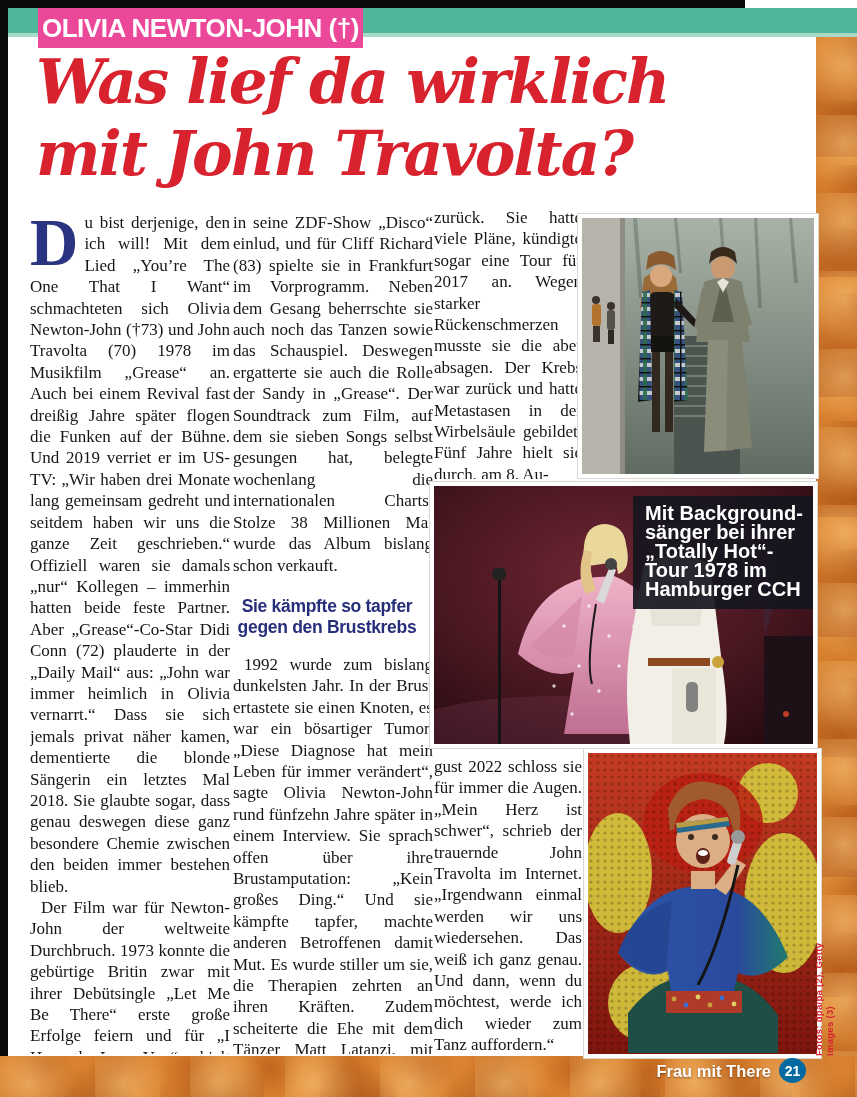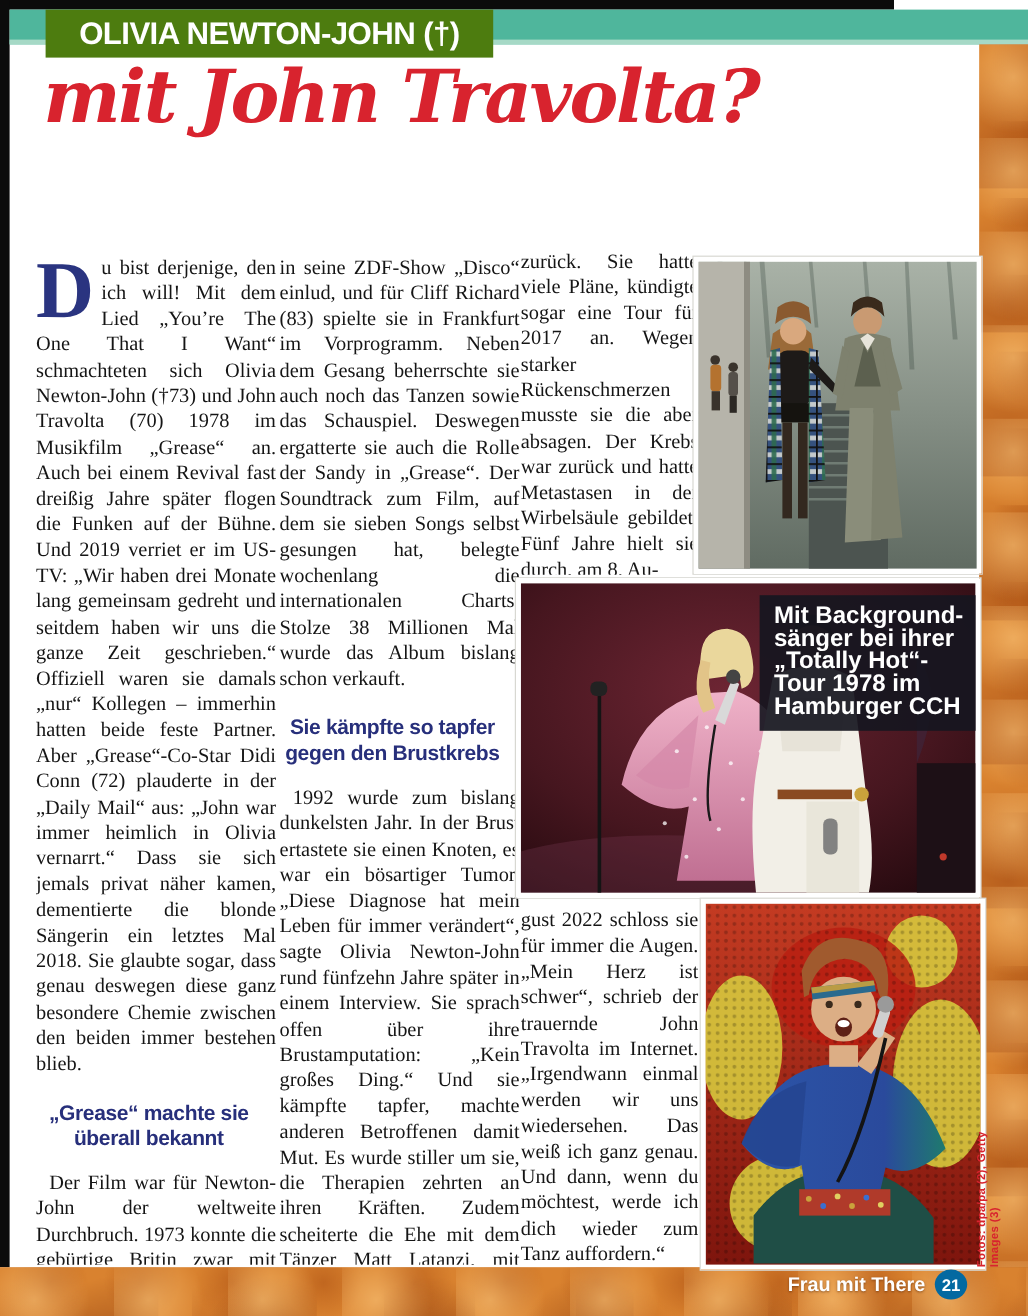--- a/index.html
+++ b/index.html
@@ -13,21 +13,21 @@
   .orange-tex{background-color:#d9822f;
       background-image:
         radial-gradient(circle at 30% 35%, rgba(255,205,130,.55), rgba(255,205,130,0) 55%),
         radial-gradient(circle at 72% 70%, rgba(122,46,8,.55), rgba(122,46,8,0) 52%),
         radial-gradient(circle at 55% 20%, rgba(176,84,20,.6), rgba(176,84,20,0) 48%),
         radial-gradient(circle at 15% 80%, rgba(150,60,12,.5), rgba(150,60,12,0) 50%);
       background-size:95px 78px,132px 98px,76px 64px,160px 120px;}
   .side-border{position:absolute;left:816px;top:37px;width:41px;height:1060px;}
   .footer-bar{position:absolute;left:0;top:1056px;width:857px;height:41px;}
   
-  .kicker{position:absolute;left:38px;top:8px;height:40px;padding:0 28px;background:#4d7c0f;
+  .kicker{position:absolute;left:38px;top:8px;height:40px;padding:0 4px;background:#ec4899;
       color:#fff;font-family:"Liberation Sans",sans-serif;font-weight:bold;font-size:26px;
       letter-spacing:-0.5px;display:flex;align-items:center;white-space:nowrap;}
   .headline{position:absolute;left:36px;top:46px;width:785px;color:#d8232e;
       font-family:"DejaVu Serif",serif;font-style:italic;font-weight:bold;
       font-size:61px;line-height:72px;letter-spacing:-2px;white-space:nowrap;}
   
   .col{position:absolute;font-size:17px;line-height:21.4px;color:#151515;text-align:justify;
       hyphens:auto;overflow:hidden;}
   .col p{margin:0;}
   .col p.ind{text-indent:11px;}
@@ -61,26 +61,26 @@
 
   <div class="edge-top"></div>
   <div class="edge-left"></div>
   <div class="teal-stripe"></div>
   <div class="side-border orange-tex"></div>
   <div class="footer-bar orange-tex"></div>
 
   <div class="kicker">OLIVIA NEWTON-JOHN (†)</div>
 
   <div class="headline">
+    <div>Was lief da wirklich</div>
     <div>mit John Travolta?</div>
   </div>
 
   <div class="col" style="left:30px;top:212px;width:200px;height:842px;">
     <p><span class="dropcap">D</span><span>u bist derjenige, den ich will! Mit dem Lied „You’re The One That I Want“ schmachteten sich Olivia Newton-John (†73) und John Travolta (70) 1978 im Musikfilm „Grease“ an. Auch bei einem Revival fast dreißig Jahre später flogen die Funken auf der Bühne. Und 2019 verriet er im US-TV: „Wir haben drei Monate lang gemeinsam gedreht und seitdem haben wir uns die ganze Zeit geschrieben.“ Offiziell waren sie damals „nur“ Kollegen – immerhin hatten beide feste Partner. Aber „Grease“-Co-Star Didi Conn (72) plauderte in der „Daily Mail“ aus: „John war immer heimlich in Olivia vernarrt.“  Dass sie sich jemals privat näher kamen, dementierte die blonde Sängerin ein letztes Mal 2018. Sie glaubte sogar, dass genau deswegen diese ganz besondere Chemie zwischen den beiden immer bestehen blieb.</span></p>
-    <div class="subhead">„Grease“ machte sie überall bekannt</div>
     <p class="ind">Der Film war für Newton-John der weltweite Durchbruch. 1973 konnte die gebürtige Britin zwar mit ihrer Debütsingle „Let Me Be There“ erste große Erfolge feiern und für „I Honestly Love You“ erhielt sie 1974 sogar den Grammy für die „beste weibliche Country-Gesangsdarbietung“. Aber die meisten Fans hatte sie lange Zeit nur in den USA. Deutschland, der Heimat ihrer Mutter, stattete sie immer mal wieder einen Besuch ab. Als Ilja Richter (71) sie 1972 zum Beispiel</p>
   </div>
 
   <div class="col" style="left:233px;top:212px;width:200px;height:842px;">
     <p>in seine ZDF-Show „Disco“ einlud, und für Cliff Richard (83) spielte sie in Frankfurt im Vorprogramm. Neben dem Gesang beherrschte sie auch noch das Tanzen sowie das Schauspiel. Deswegen ergatterte sie auch die Rolle der Sandy in „Grease“. Der Soundtrack zum Film, auf dem sie sieben Songs selbst gesungen hat, belegte wochenlang die internationalen Charts. Stolze 38 Millionen Mal wurde das Album bislang schon verkauft.</p>
     <div class="subhead">Sie kämpfte so tapfer gegen den Brustkrebs</div>
     <p class="ind">1992 wurde zum bislang dunkelsten Jahr. In der Brust ertastete sie einen Knoten, es war ein bösartiger Tumor. „Diese Diagnose hat mein Leben für immer verändert“, sagte Olivia Newton-John rund fünfzehn Jahre später in einem Interview. Sie sprach offen über ihre Brustamputation: „Kein großes Ding.“ Und sie kämpfte tapfer, machte anderen Betroffenen damit Mut. Es wurde stiller um sie, die Therapien zehrten an ihren Kräften. Zudem scheiterte die Ehe mit dem Tänzer Matt Latanzi, mit dem sie Tochter Chloe (37) hat.</p>
 
   </div>
 

